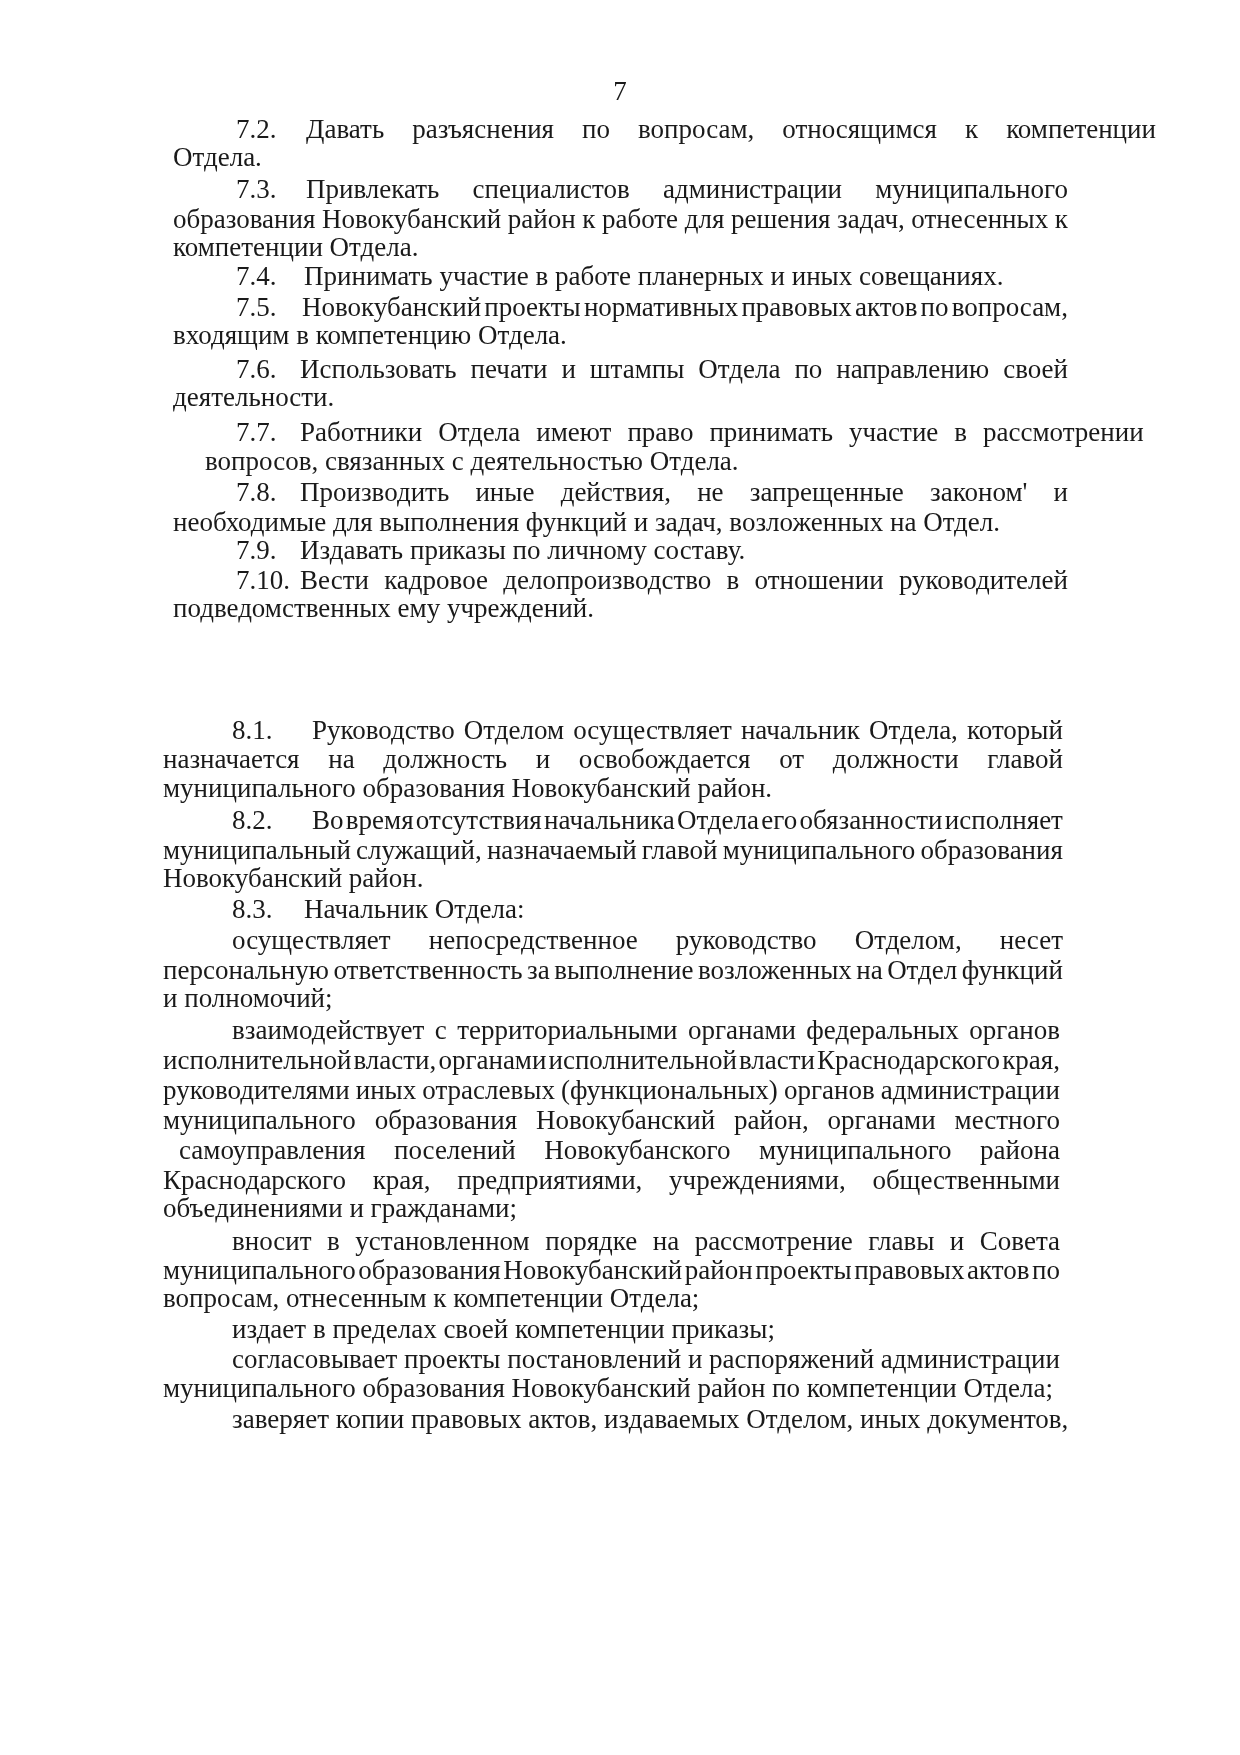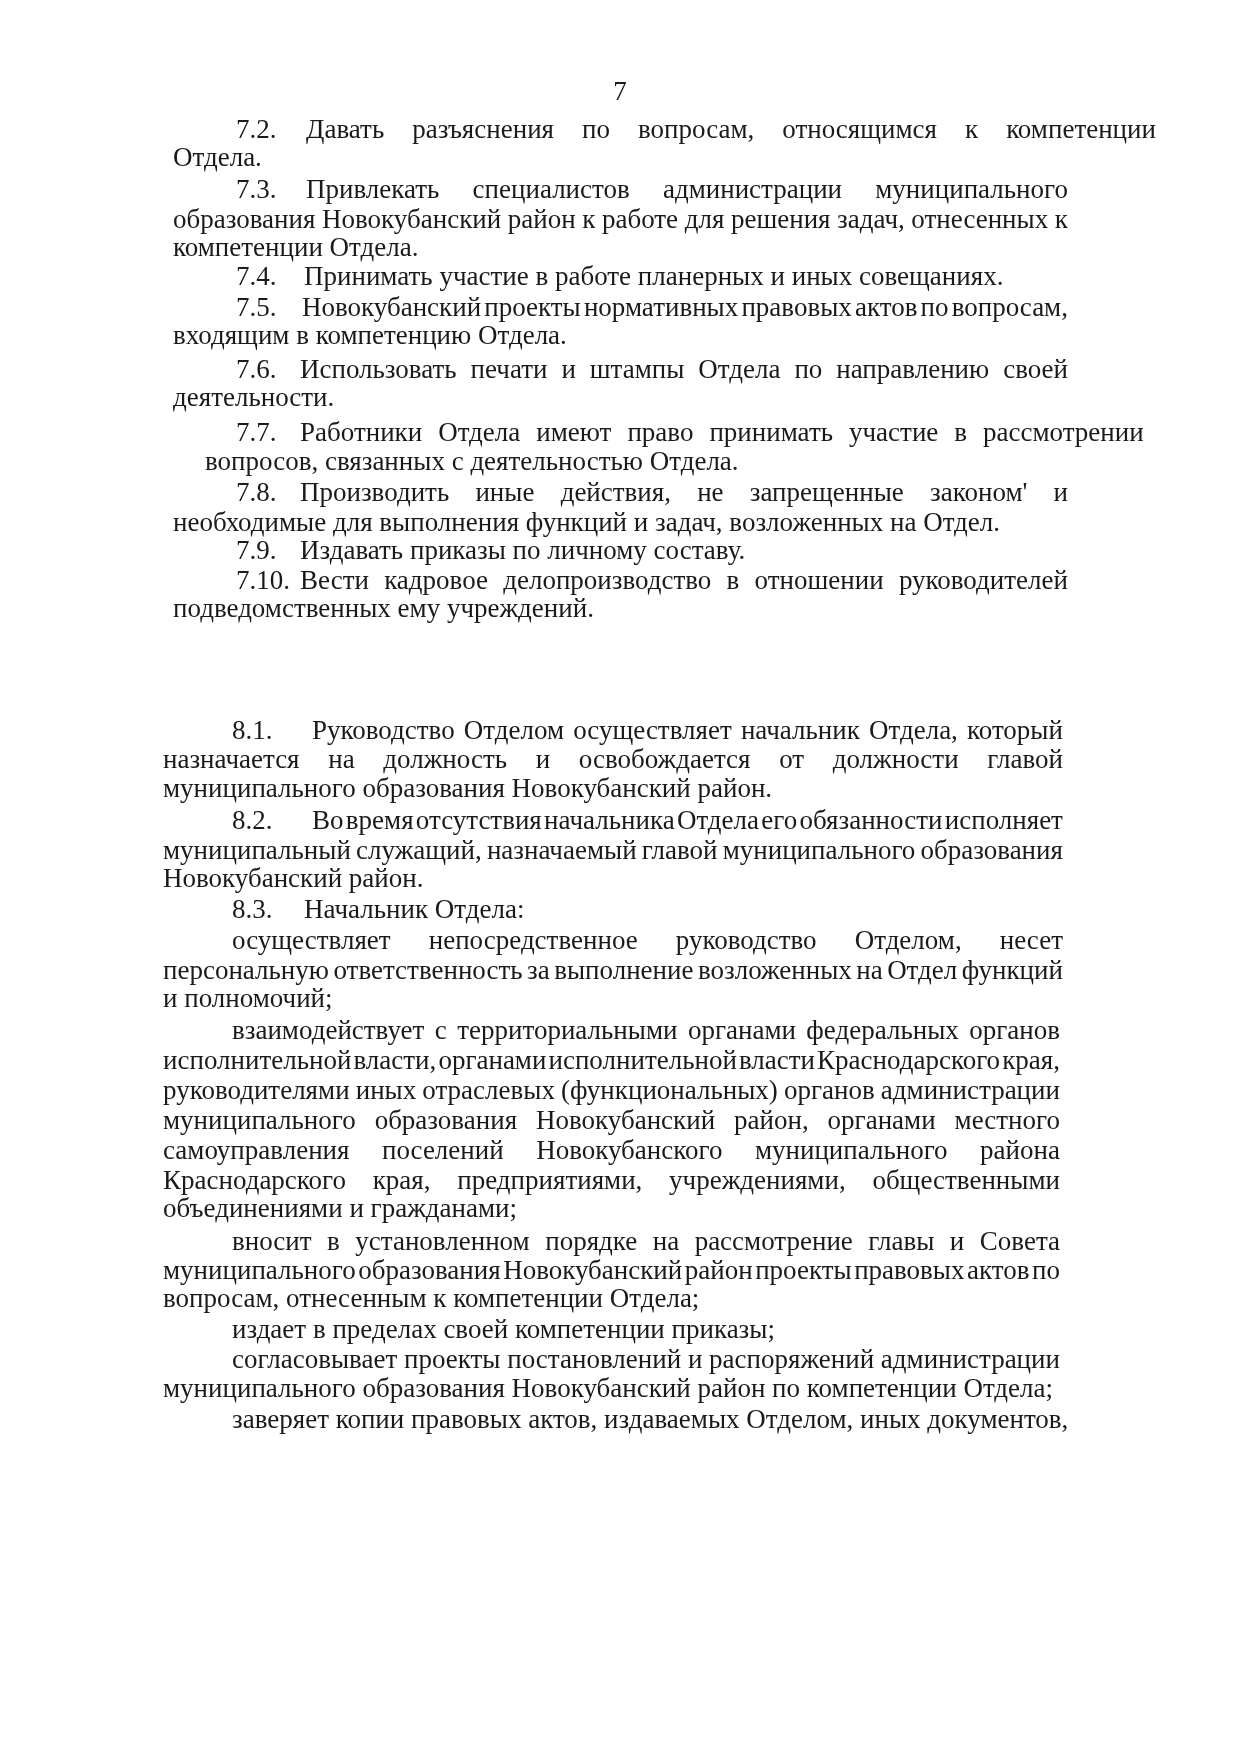--- a/index.html
+++ b/index.html
@@ -270,21 +270,21 @@
         <span class="jline" style="position: absolute; left: 0px; right: 0px;">
           <span>муниципального</span>
           <span>образования</span>
           <span>Новокубанский</span>
           <span>район,</span>
           <span>органами</span>
           <span>местного</span>
         </span>
       </div>
       <div class="block" style="top: 1136px; left: 163px; width: 897px;">
-        <span class="jline" style="position: absolute; left: 0px; right: 0px; font-family: Liberation Serif, serif;">
+        <span class="jline" style="position: absolute; left: 16px; right: 0px; font-family: Liberation Serif, serif;">
           <span>самоуправления</span>
           <span>поселений</span>
           <span>Новокубанского</span>
           <span>муниципального</span>
           <span>района</span>
         </span>
       </div>
       <div class="block" style="top: 1166px; left: 163px; width: 897px;">
         <span class="jline" style="position: absolute; left: 0px; right: 0px;">
           <span>Краснодарского</span>

